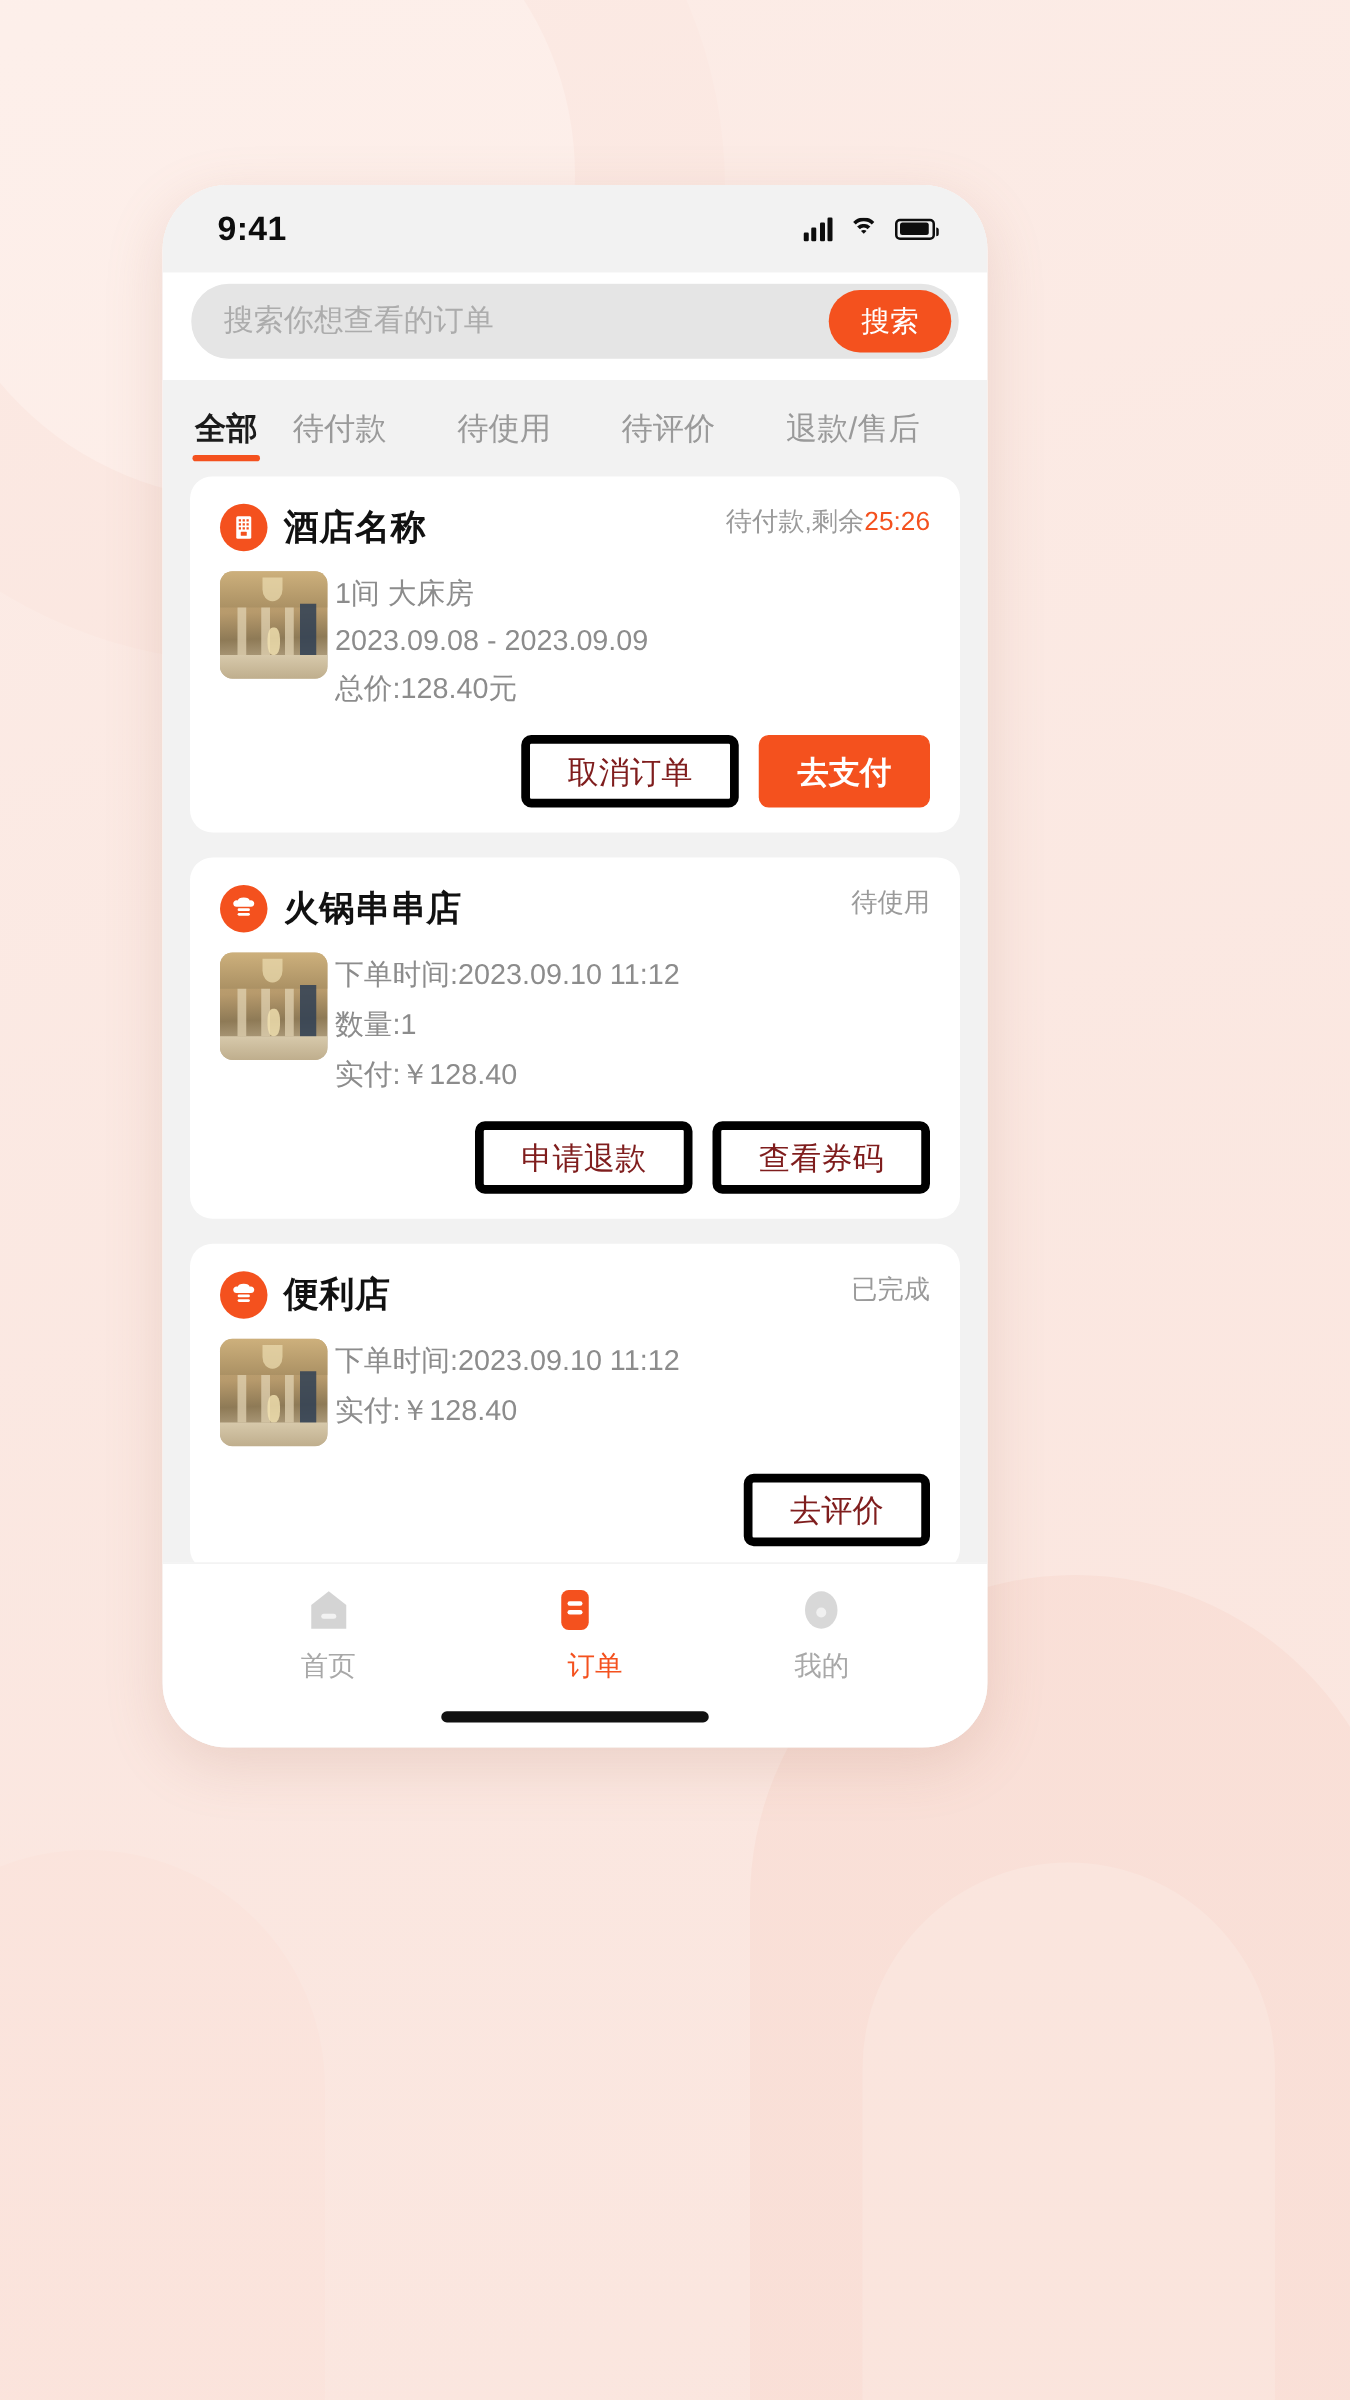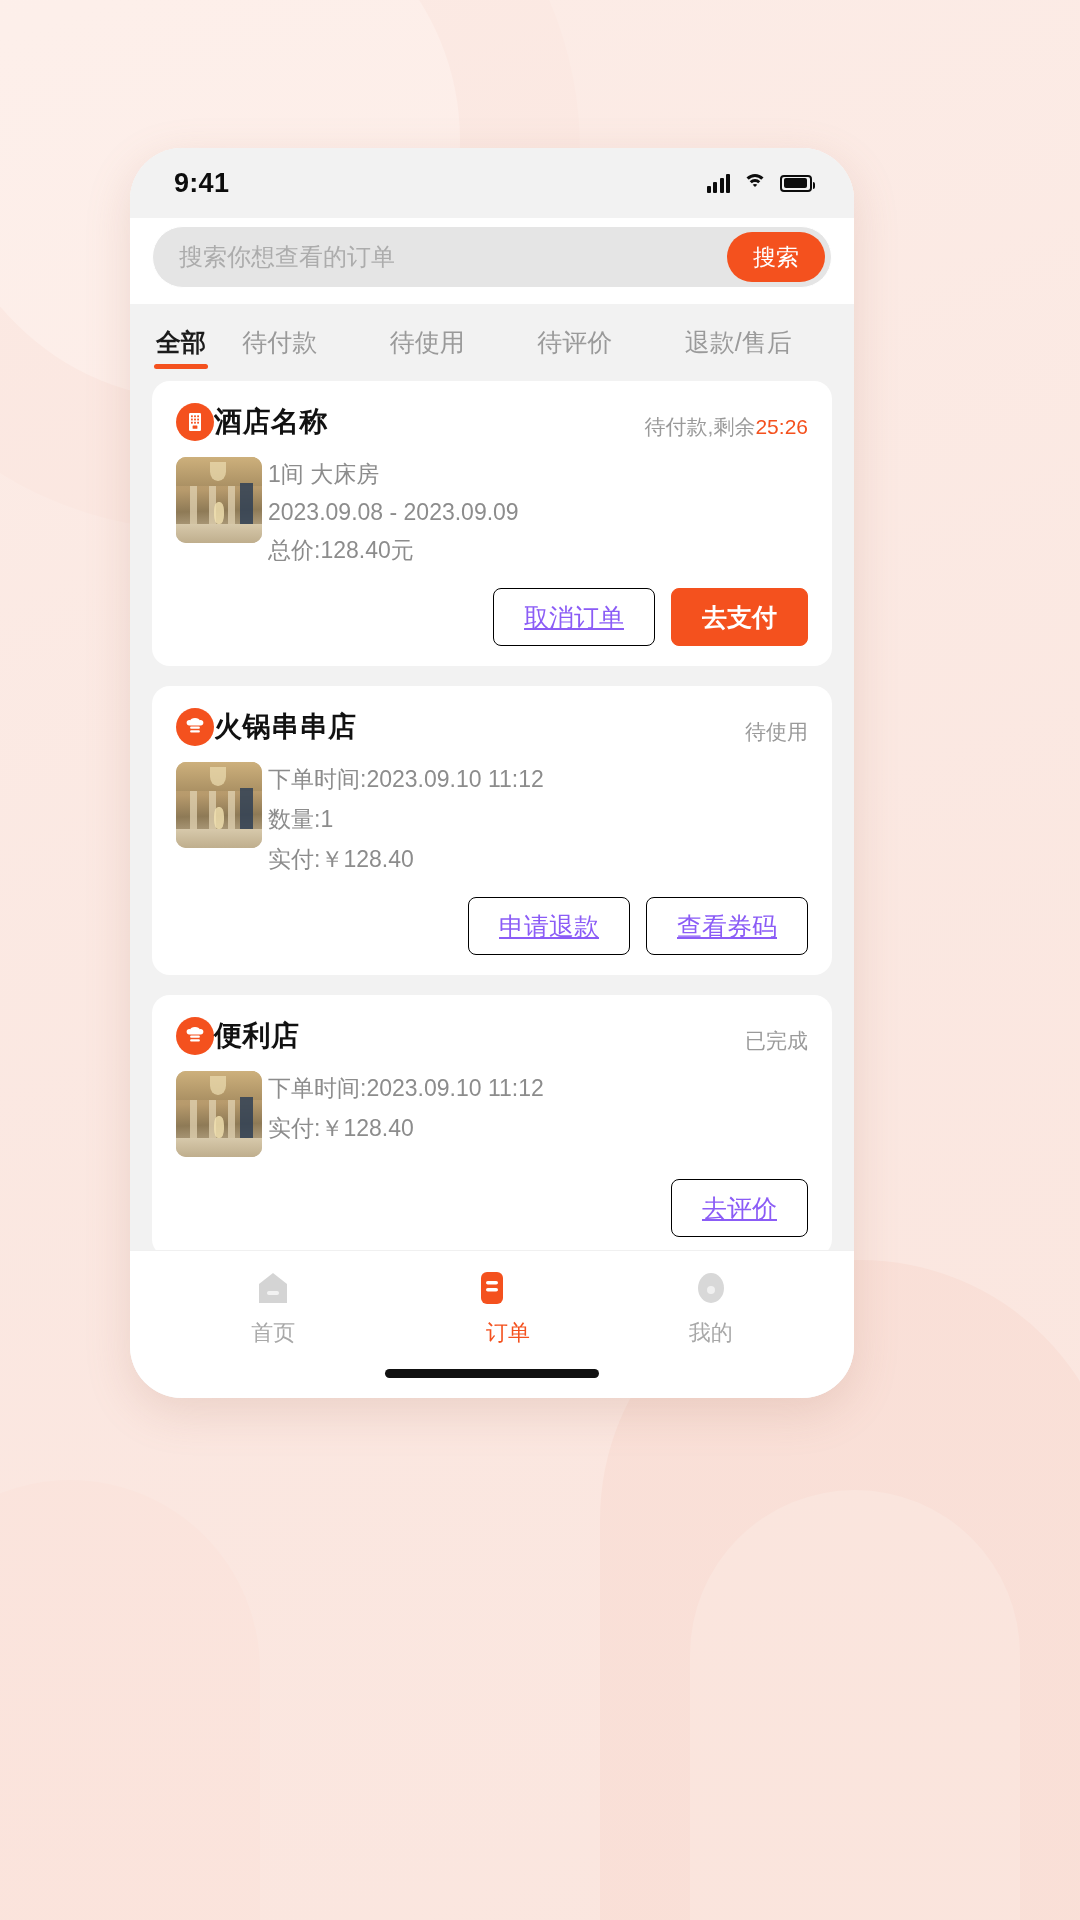--- a/index.html
+++ b/index.html
@@ -44,21 +44,21 @@
   }
   .bg-wash {
     position:absolute; inset:0;
     background:linear-gradient(160deg, rgba(253,240,235,.55) 0%, rgba(250,229,221,.25) 55%, rgba(250,226,217,.4) 100%);
   }
 
   
   .phone {
     position:absolute;
     left:130px; top:148px;
-    width:724px; height:1250px;
+    width:660px; height:1250px;
     background:#ffffff;
     border-radius:52px;
     box-shadow:0 14px 46px rgba(176,120,100,.20);
     overflow:hidden;
     display:flex; flex-direction:column;
   }
   .screen {
     flex:1; display:flex; flex-direction:column;
     background:#f2f2f2;
     overflow:hidden;
@@ -140,21 +140,21 @@
     padding:0 22px;
     display:flex; flex-direction:column; gap:20px;
     background:#f2f2f2;
   }
   .order-card {
     background:#fff; border-radius:18px;
     padding:22px 24px 20px 24px;
     flex:0 0 auto;
   }
   .card-head {
-    display:flex; align-items:flex-end; 
+    display:flex; align-items:flex-start; gap:13px;
     margin-bottom:10px;
   }
   .shop-icon {
     width:38px; height:38px; border-radius:50%;
     background:#f4511e; flex:0 0 38px;
     display:flex; align-items:center; justify-content:center;
   }
   .shop-icon svg { display:block; }
   .shop-name { font-size:28px; font-weight:700; color:#111; letter-spacing:.5px; }
   .status-text {
@@ -182,21 +182,21 @@
   .card-actions {
     display:flex; justify-content:flex-end; gap:16px;
     margin-top:22px;
   }
   .btn {
     font-family:inherit; font-size:25px; cursor:pointer;
     height:58px; padding:0 30px; border-radius:8px;
     display:flex; align-items:center; justify-content:center;
     white-space:nowrap;
   }
-  .btn-ghost { background:#fff; color:#8b5cf6; border:1px solid #000000;text-decoration:underline; }
+  .btn-ghost { background:#fff; color:#7f1d1d; border:7px solid #000000; }
   .btn-primary { background:#f4511e; color:#fff; border:1px solid #f4511e;font-weight:bold; }
 
   
   .tabbar {
     flex:0 0 auto; background:#fff;
     display:flex; align-items:flex-start; justify-content:space-around;
     padding:16px 34px 0 34px;
     border-top:1px solid #f0f0f0;
   }
   .navitem { display:flex; flex-direction:column; align-items:center; gap:9px; cursor:pointer; width:120px; }

